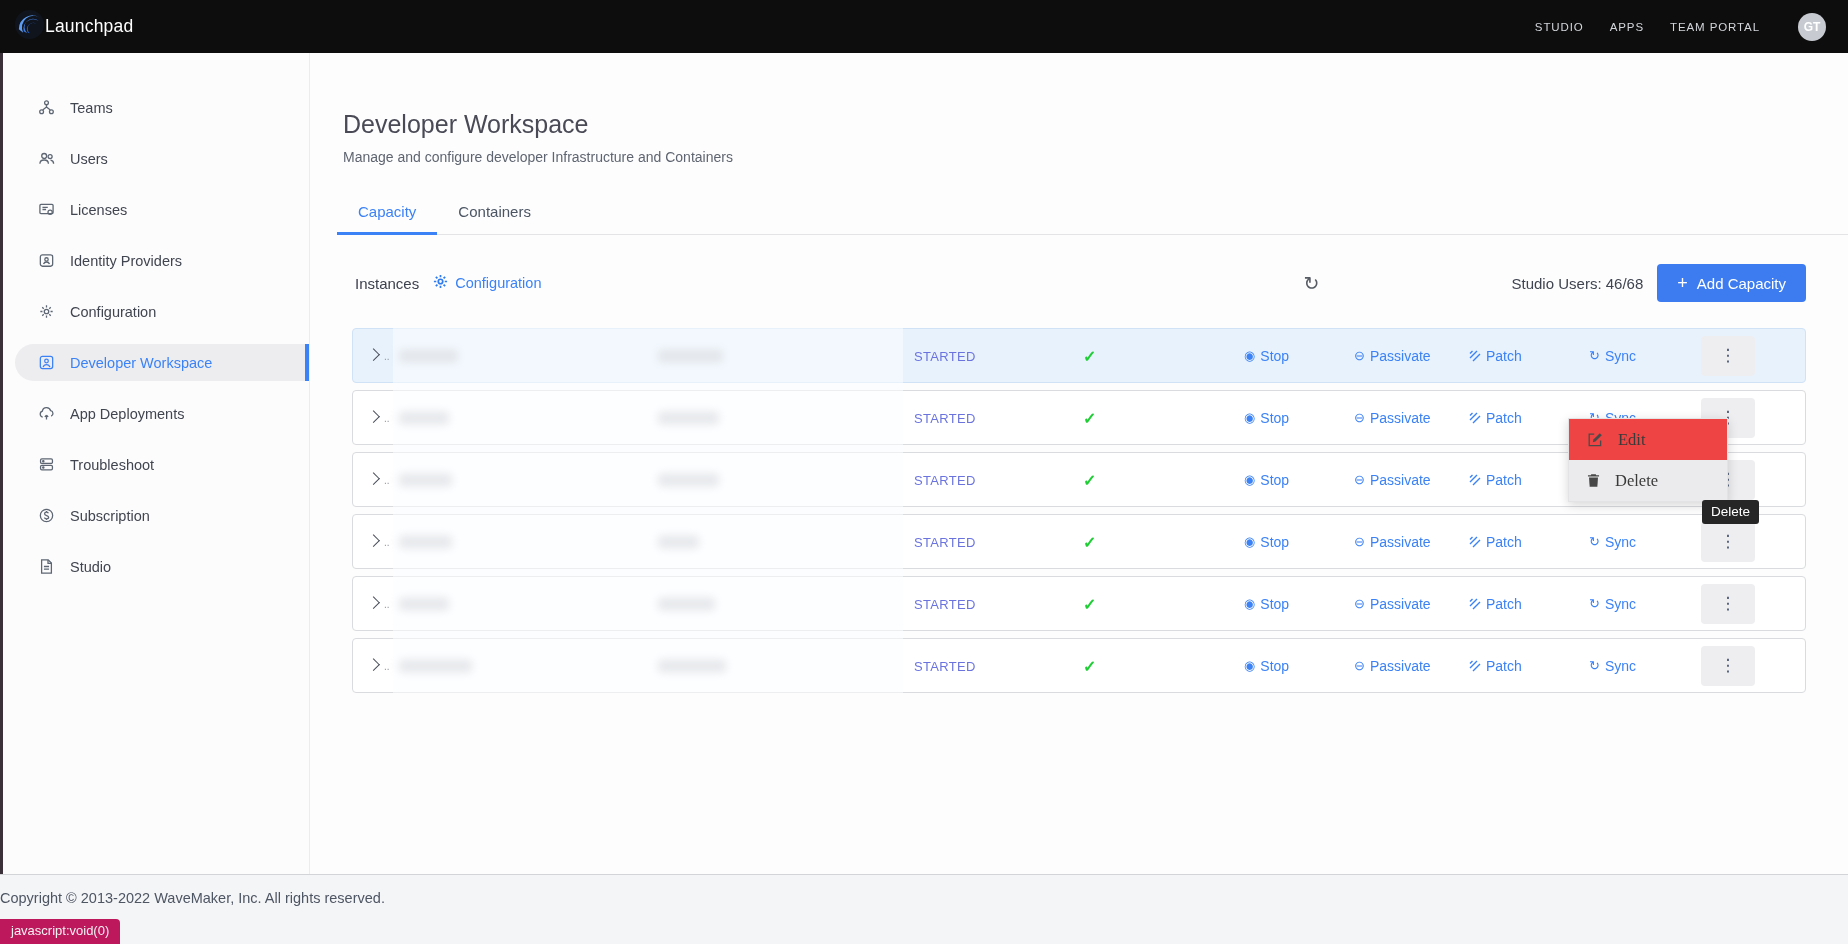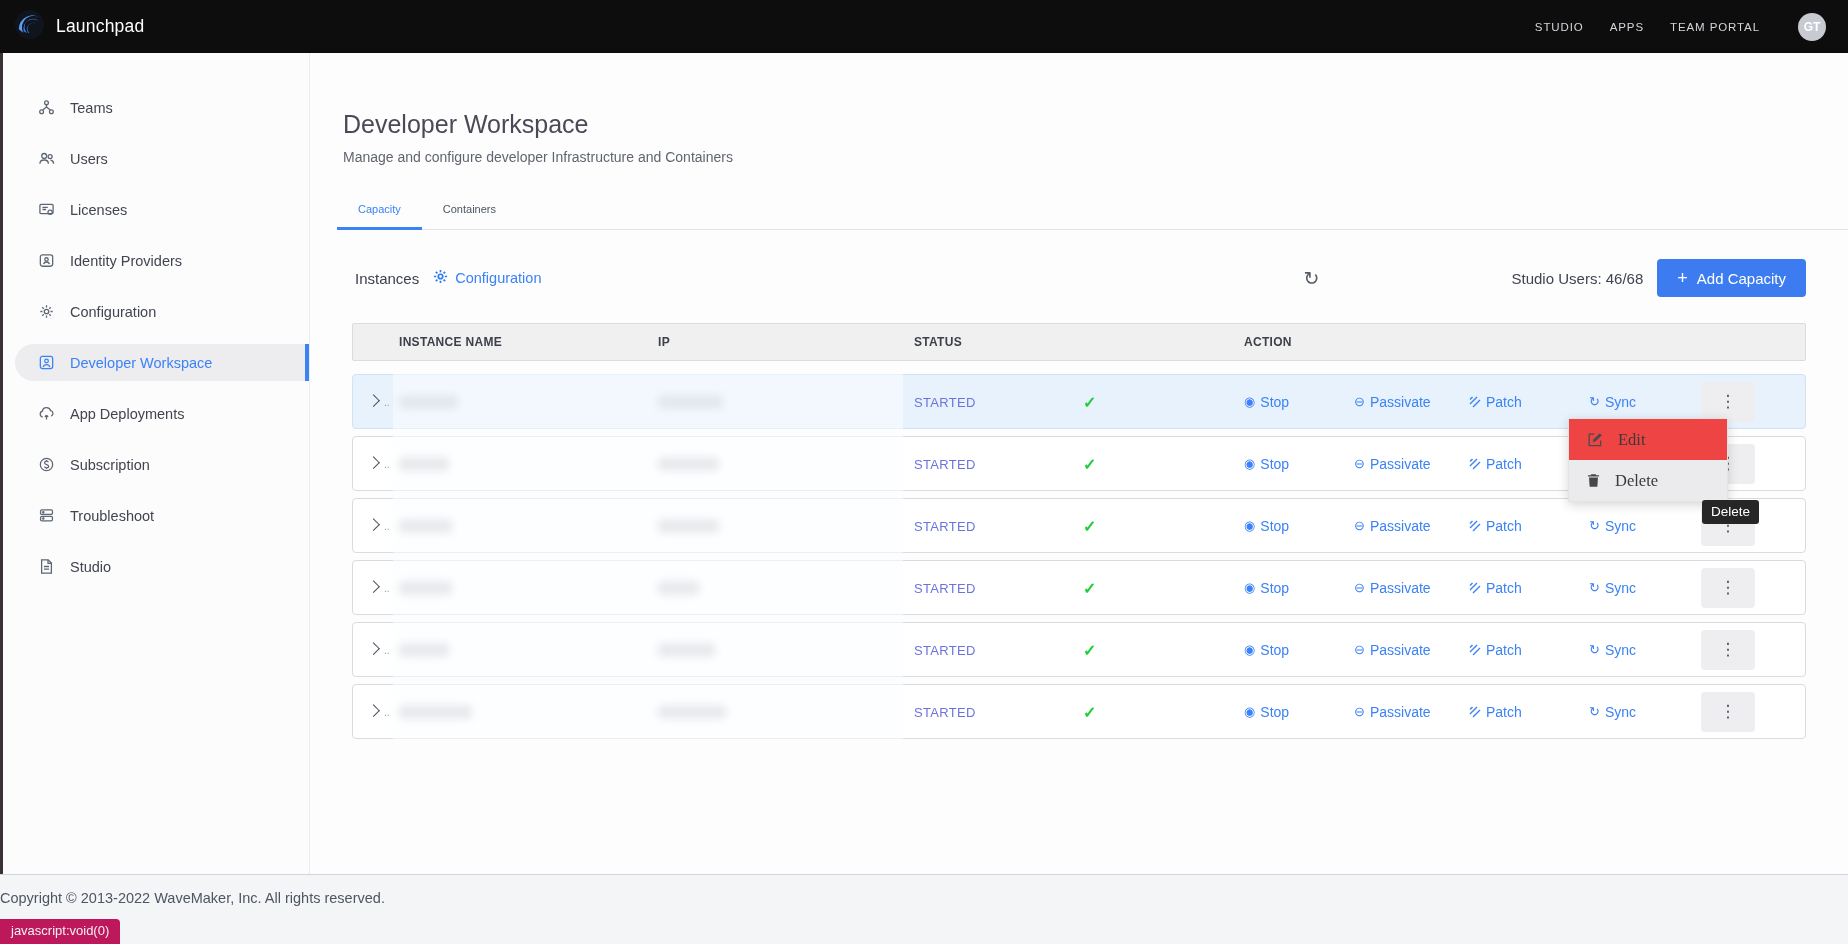--- a/index.html
+++ b/index.html
@@ -3,21 +3,21 @@
 <meta charset="utf-8">
 <style>
   * { margin:0; padding:0; box-sizing:border-box; }
   html,body { background:#ffffff; }
   body { font-family:"Liberation Sans", sans-serif; }
   #root { position:relative; width:1848px; height:944px; overflow:hidden; background:#fdfdfe; }
 
   
   .topbar { position:absolute; left:0; top:0; width:100%; height:53px; background:#0d0d0d;
             display:flex; align-items:center; padding:0 22px 0 14px; z-index:30; }
-  .brand { display:flex; align-items:center; gap:11px; }
+  .brand { display:flex; align-items:center; }
   .brand-name { color:#ffffff; font-size:17.5px; letter-spacing:.2px; }
   .topbar-right { margin-left:auto; display:flex; align-items:center; gap:38px; }
   .top-link { color:#d2d5da; font-size:11.5px; letter-spacing:.9px; cursor:pointer; }
   .avatar { width:28px; height:28px; border-radius:50%; background:#c7cbd1; color:#ffffff;
             font-size:12px; font-weight:bold; display:flex; align-items:center; justify-content:center; }
 
   
   .leftedge { position:absolute; left:0; top:53px; width:3px; height:821px; background:#3b3138; z-index:25; }
   .sidebar { position:absolute; left:0; top:53px; width:310px; height:821px; background:#fcfcfd;
              border-right:1px solid #ececee; padding-top:36px; z-index:20; }
@@ -29,21 +29,21 @@
   .side-item.active .s-ico { color:var(--accent); }
   .side-item.active .s-label { color:var(--accent); }
   .side-item.active .active-bar { position:absolute; right:0; top:0; bottom:0; width:4px; background:var(--accent); }
 
   
   .main { position:absolute; left:310px; top:53px; right:0; bottom:70px; background:#fdfdfe; padding:0 42px 0 33px; }
   .page-title { margin-top:57px; font-size:25px; font-weight:500; color:#494a55; }
   .page-subtitle { margin-top:10px; font-size:14px; color:#5f6570; }
 
   .tabs { margin-top:28px; display:flex; border-bottom:1px solid #e4e4e7; margin-left:-6px; margin-right:-42px; }
-  .tab { padding:10px 21px 12px; font-size:11px; color:#4b5563; cursor:pointer; }
+  .tab { padding:10px 21px 12px; font-size:15px; color:#4b5563; cursor:pointer; }
   .tab.active { color:var(--accent); border-bottom:3px solid var(--accent); margin-bottom:-1px; font-weight:500; }
 
   .toolbar { margin-top:29px; display:flex; align-items:center; height:38px; }
   .search-input { width:305px; height:38px; border:1px solid #cbccd0; border-radius:2px; padding:0 12px;
                   font-size:14px; color:#3c4049; background:#fff; outline:none; font-family:inherit; }
   .search-input::placeholder { color:#9aa0a6; }
   .instances-label { margin-left:12px; font-size:15px; color:#3d414d; }
   .config-link { margin-left:13px; display:flex; align-items:center; gap:6px; color:var(--accent);
                  font-size:14.5px; cursor:pointer; }
   .refresh-btn { margin-left:auto; font-size:19px; color:#565b64; cursor:pointer; line-height:1; }
@@ -189,36 +189,36 @@
           <svg viewBox="0 0 16 16" width="17" height="17" fill="none" stroke="currentColor" stroke-width="1.2">
             <path d="M4.4 11.4a2.9 2.9 0 0 1-.3-5.6 4 4 0 0 1 7.8-.4 2.6 2.6 0 0 1 .5 5"></path>
             <path d="M8 13.6V9.6M8 9.6l-1.6 1.6M8 9.6l1.6 1.6"></path>
           </svg>
         </span>
         <span class="s-label">App Deployments</span>
       </div>
       <div class="side-item">
         <span class="s-ico">
           <svg viewBox="0 0 16 16" width="17" height="17" fill="none" stroke="currentColor" stroke-width="1.2">
-            <circle cx="8" cy="8" r="5.8"></circle>
-            <path d="M9.8 5.9c-.4-.7-1-1-1.8-1-1 0-1.8.6-1.8 1.4 0 2.1 3.8 1.5 3.8 3.3 0 .9-.9 1.5-2 1.5-.9 0-1.6-.4-2-1.1M8 3.7v1.2M8 11.1v1.2"></path>
-          </svg>
-        </span>
-        <span class="s-label">Subscription</span>
-      </div>
-      <div class="side-item">
-        <span class="s-ico">
-          <svg viewBox="0 0 16 16" width="17" height="17" fill="none" stroke="currentColor" stroke-width="1.2">
             <rect x="2.4" y="2.8" width="11.2" height="4.2" rx="1.2"></rect>
             <rect x="2.4" y="8.8" width="11.2" height="4.2" rx="1.2"></rect>
             <circle cx="5" cy="4.9" r=".6" fill="currentColor"></circle>
             <circle cx="5" cy="10.9" r=".6" fill="currentColor"></circle>
           </svg>
         </span>
         <span class="s-label">Troubleshoot</span>
+      </div>
+      <div class="side-item">
+        <span class="s-ico">
+          <svg viewBox="0 0 16 16" width="17" height="17" fill="none" stroke="currentColor" stroke-width="1.2">
+            <circle cx="8" cy="8" r="5.8"></circle>
+            <path d="M9.8 5.9c-.4-.7-1-1-1.8-1-1 0-1.8.6-1.8 1.4 0 2.1 3.8 1.5 3.8 3.3 0 .9-.9 1.5-2 1.5-.9 0-1.6-.4-2-1.1M8 3.7v1.2M8 11.1v1.2"></path>
+          </svg>
+        </span>
+        <span class="s-label">Subscription</span>
       </div>
       <div class="side-item">
         <span class="s-ico">
           <svg viewBox="0 0 16 16" width="17" height="17" fill="none" stroke="currentColor" stroke-width="1.2">
             <path d="M3.4 1.8h6.2l3 3v9.4H3.4z"></path>
             <path d="M9.4 1.8V5h3.2M5.6 8h4.8M5.6 10.4h4.8"></path>
           </svg>
         </span>
         <span class="s-label">Studio</span>
       </div>
@@ -246,26 +246,20 @@
       </span>
       <span class="refresh-btn">↻</span>
       <span class="studio-users">Studio Users: 46/68</span>
       <button class="add-capacity">
         <span style="font-size:18px;">+</span>
         <span>Add Capacity</span>
       </button>
     </div>
 
     <div class="tablewrap">
-      <div class="thead" id="thead">
-          <span class="th" style="left: 46px;">INSTANCE NAME</span>
-          <span class="th" style="left: 305px;">IP</span>
-          <span class="th" style="left: 561px;">STATUS</span>
-          <span class="th" style="left: 891px;">ACTION</span>
-        </div>
       <div class="rows" id="rows">
           <div class="trow highlighted">
             <span class="rcell chev"></span>
             <span class="rcell nprefix">..</span>
             <span class="rcell blob nameblob" style="width: 59px;"></span>
             <span class="rcell blob ipblob" style="width: 65px;"></span>
             <span class="rcell stat">STARTED</span>
             <span class="rcell okcheck">✓</span>
             <a class="rcell action" style="left: 891px;">
               <span class="a-ic">◉</span>

